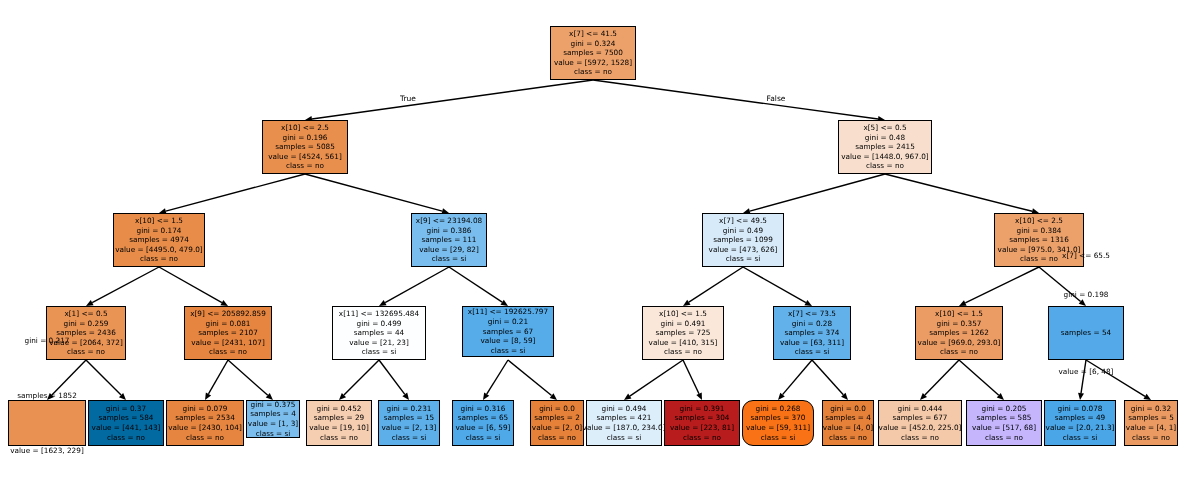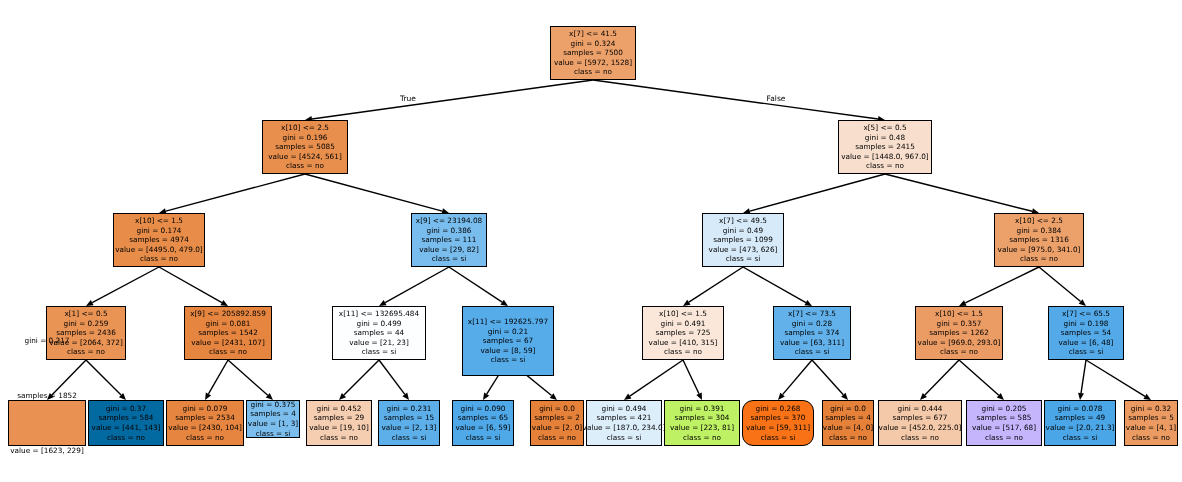--- a/index.html
+++ b/index.html
@@ -180,32 +180,32 @@
       <div class="node" style="left: 46px; top: 306px; width: 80px; height: 54px; background: rgb(233, 147, 85);">
         <span class="line">x[1] &lt;= 0.5</span>
         <span class="line">gini = 0.259</span>
         <span class="line">samples = 2436</span>
         <span class="line">value = [2064, 372]</span>
         <span class="line">class = no</span>
       </div>
       <div class="node" style="left: 184px; top: 306px; width: 88px; height: 54px; background: rgb(230, 133, 63);">
         <span class="line">x[9] &lt;= 205892.859</span>
         <span class="line">gini = 0.081</span>
-        <span class="line">samples = 1542</span>
+        <span class="line">samples = 2107</span>
         <span class="line">value = [2431, 107]</span>
         <span class="line">class = no</span>
       </div>
       <div class="node" style="left: 332px; top: 306px; width: 94px; height: 54px; background: rgb(253, 254, 255);">
         <span class="line">x[11] &lt;= 132695.484</span>
         <span class="line">gini = 0.499</span>
         <span class="line">samples = 44</span>
         <span class="line">value = [21, 23]</span>
         <span class="line">class = si</span>
       </div>
-      <div class="node" style="left: 462px; top: 306px; width: 92px; height: 70px; background: rgb(86, 171, 233);">
+      <div class="node" style="left: 462px; top: 306px; width: 92px; height: 51px; background: rgb(86, 171, 233);">
         <span class="line">x[11] &lt;= 192625.797</span>
         <span class="line">gini = 0.21</span>
         <span class="line">samples = 67</span>
         <span class="line">value = [8, 59]</span>
         <span class="line">class = si</span>
       </div>
       <div class="node" style="left: 642px; top: 306px; width: 82px; height: 54px; background: rgb(250, 231, 217);">
         <span class="line">x[10] &lt;= 1.5</span>
         <span class="line">gini = 0.491</span>
         <span class="line">samples = 725</span>
@@ -219,21 +219,21 @@
         <span class="line">value = [63, 311]</span>
         <span class="line">class = si</span>
       </div>
       <div class="node" style="left: 915px; top: 306px; width: 88px; height: 54px; background: rgb(235, 156, 100);">
         <span class="line">x[10] &lt;= 1.5</span>
         <span class="line">gini = 0.357</span>
         <span class="line">samples = 1262</span>
         <span class="line">value = [969.0, 293.0]</span>
         <span class="line">class = no</span>
       </div>
-      <div class="node" style="left: 1048px; top: 306px; width: 76px; height: 54px; background: rgb(84, 170, 233);">
+      <div class="node" style="left: 1048px; top: 306px; width: 76px; height: 54px; background: rgb(84, 170, 233); gap: 29px;">
         <span class="line">x[7] &lt;= 65.5</span>
         <span class="line">gini = 0.198</span>
         <span class="line">samples = 54</span>
         <span class="line">value = [6, 48]</span>
         <span class="line">class = si</span>
       </div>
       <div class="node" style="left: 8px; top: 400px; width: 78px; height: 46px; background: rgb(232, 145, 82); gap: 45px;">
         <span class="line">gini = 0.217</span>
         <span class="line">samples = 1852</span>
         <span class="line">value = [1623, 229]</span>
@@ -263,38 +263,38 @@
         <span class="line">value = [19, 10]</span>
         <span class="line">class = no</span>
       </div>
       <div class="node" style="left: 378px; top: 400px; width: 62px; height: 46px; background: rgb(93, 175, 234);">
         <span class="line">gini = 0.231</span>
         <span class="line">samples = 15</span>
         <span class="line">value = [2, 13]</span>
         <span class="line">class = si</span>
       </div>
       <div class="node" style="left: 452px; top: 400px; width: 62px; height: 46px; background: rgb(79, 168, 232);">
-        <span class="line">gini = 0.090</span>
+        <span class="line">gini = 0.316</span>
         <span class="line">samples = 65</span>
         <span class="line">value = [6, 59]</span>
         <span class="line">class = si</span>
       </div>
       <div class="node" style="left: 530px; top: 400px; width: 54px; height: 46px; background: rgb(229, 129, 57);">
         <span class="line">gini = 0.0</span>
         <span class="line">samples = 2</span>
         <span class="line">value = [2, 0]</span>
         <span class="line">class = no</span>
       </div>
       <div class="node" style="left: 586px; top: 400px; width: 76px; height: 46px; background: rgb(221, 238, 251);">
         <span class="line">gini = 0.494</span>
         <span class="line">samples = 421</span>
         <span class="line">value = [187.0, 234.0]</span>
         <span class="line">class = si</span>
       </div>
-      <div class="node" style="left: 664px; top: 400px; width: 76px; height: 46px; background: #bef264;">
+      <div class="node" style="left: 664px; top: 400px; width: 76px; height: 46px; background: #b91c1c;">
         <span class="line">gini = 0.391</span>
         <span class="line">samples = 304</span>
         <span class="line">value = [223, 81]</span>
         <span class="line">class = no</span>
       </div>
       <div class="node" style="left: 742px; top: 400px; width: 72px; height: 46px; background: #f97316; border-radius: 11px;">
         <span class="line">gini = 0.268</span>
         <span class="line">samples = 370</span>
         <span class="line">value = [59, 311]</span>
         <span class="line">class = si</span>

